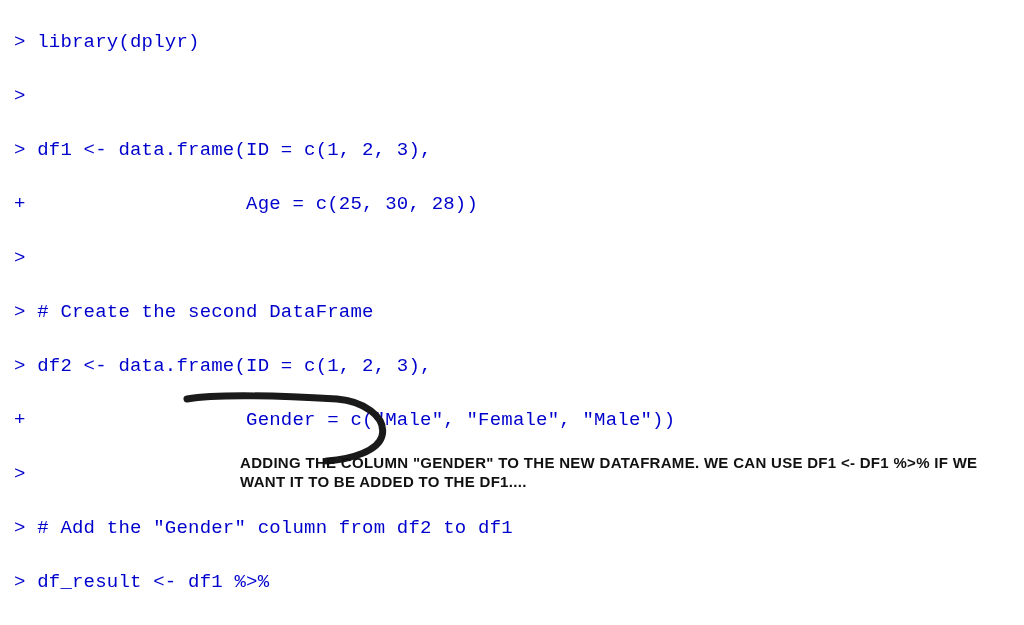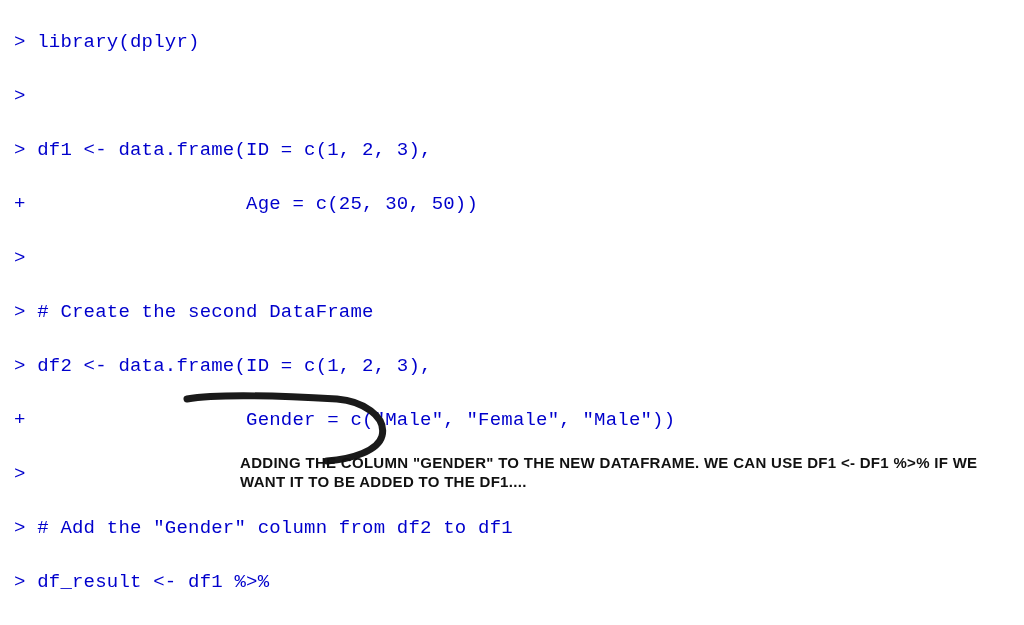--- a/index.html
+++ b/index.html
@@ -44,21 +44,21 @@
     pointer-events: none;
   }
 </style>
 </head>
 <body>
 
 <div class="console">
 <span class="line">&gt; library(dplyr)</span>
 <span class="line">&gt;</span>
 <span class="line">&gt; df1 &lt;- data.frame(ID = c(1, 2, 3),</span>
-<span class="line">+                   Age = c(25, 30, 50))</span>
+<span class="line">+                   Age = c(25, 30, 28))</span>
 <span class="line">&gt;</span>
 <span class="line">&gt; # Create the second DataFrame</span>
 <span class="line">&gt; df2 &lt;- data.frame(ID = c(1, 2, 3),</span>
 <span class="line">+                   Gender = c("Male", "Female", "Male"))</span>
 <span class="line">&gt;</span>
 <span class="line">&gt; # Add the "Gender" column from df2 to df1</span>
 <span class="line">&gt; df_result &lt;- df1 %&gt;%</span>
 
 
 

